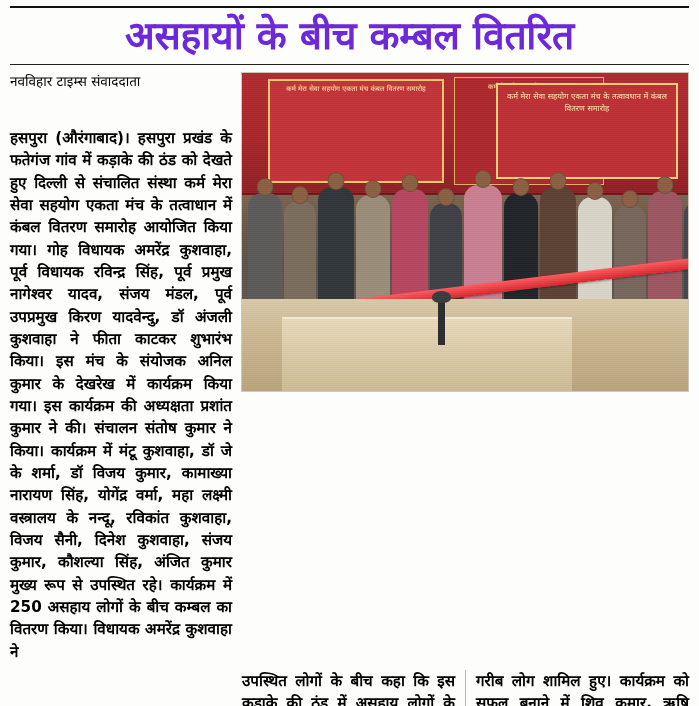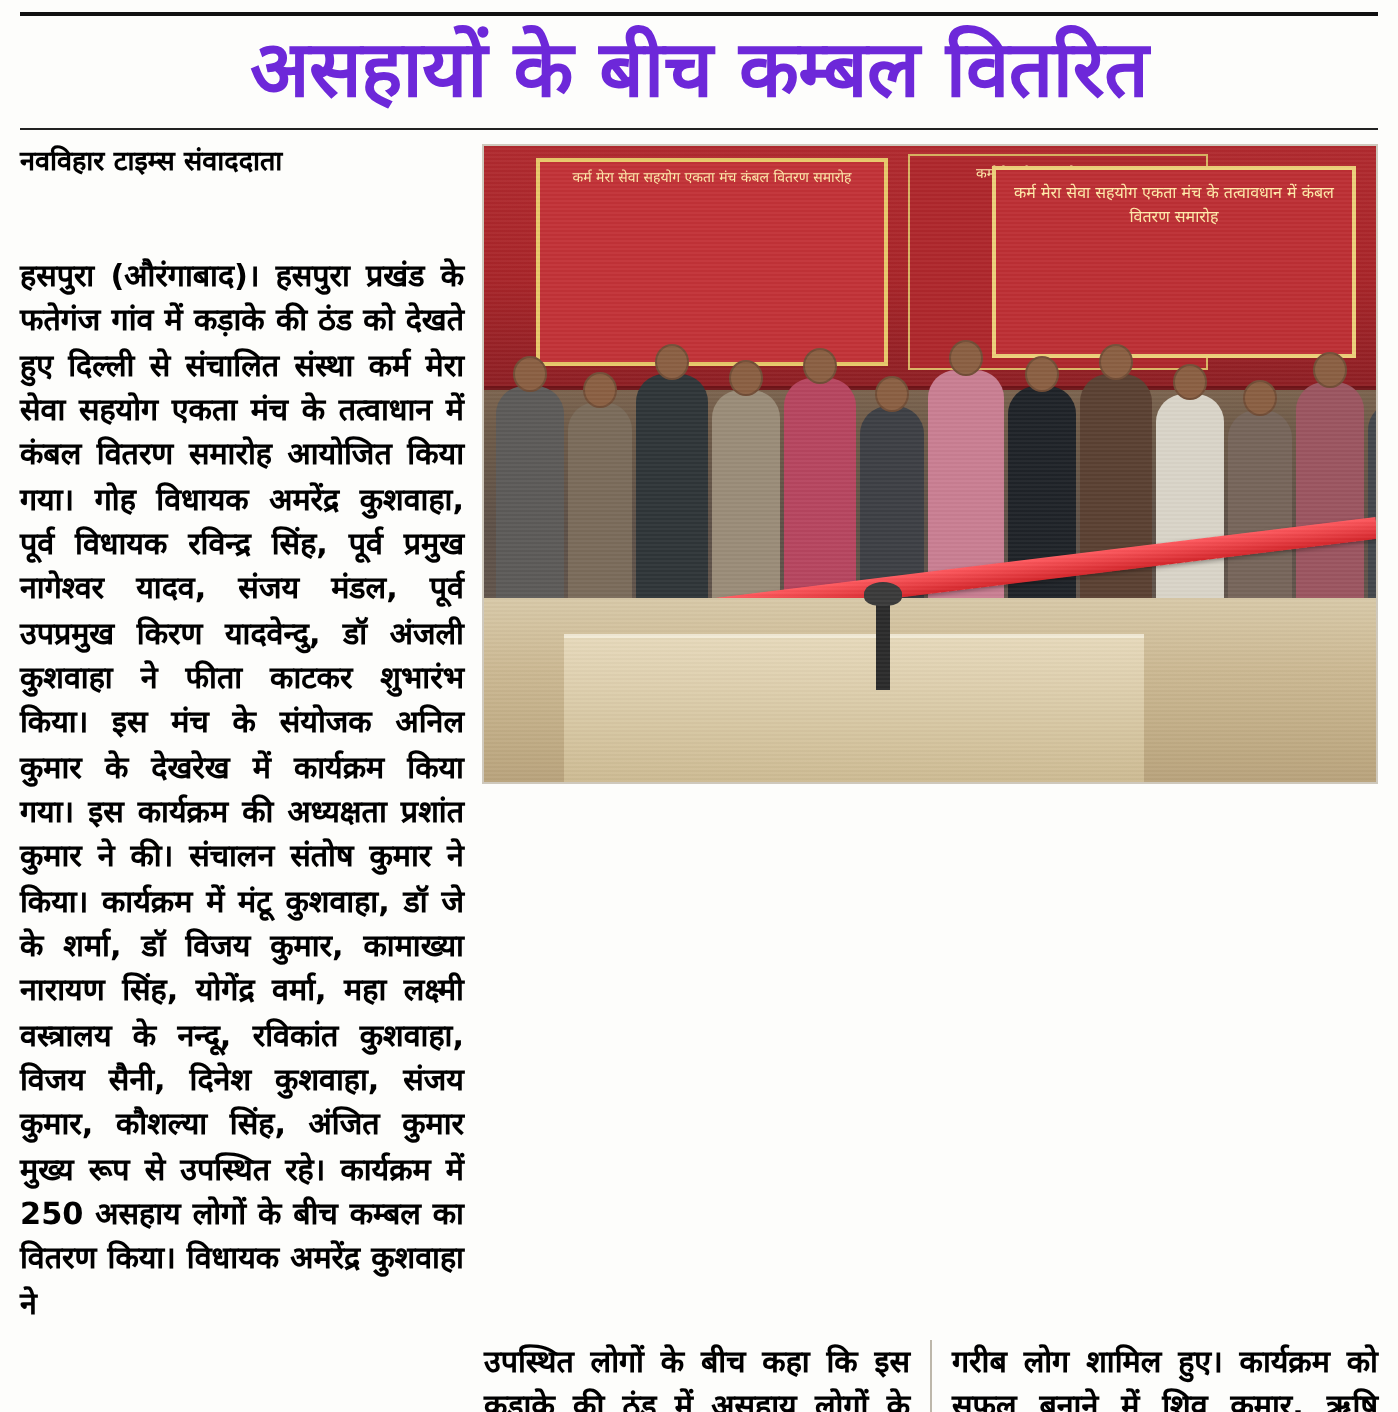--- a/index.html
+++ b/index.html
@@ -47,21 +47,21 @@
     display: flex;
     flex-direction: row;
     align-items: flex-start;
     gap: 9px;
   }
   .lead-col {
     width: 222px;
     flex: 0 0 222px;
   }
   .byline {
-    font-weight: bold;
+    font-weight: normal;
     font-size: 13.5px;
     line-height: 1.35;
     margin: 0 0 2px 0;
     color: #000;
   }
   .lead-text {
     font-size: 15.2px;
     line-height: 1.47;
     text-align: justify;
     text-justify: inter-word;

